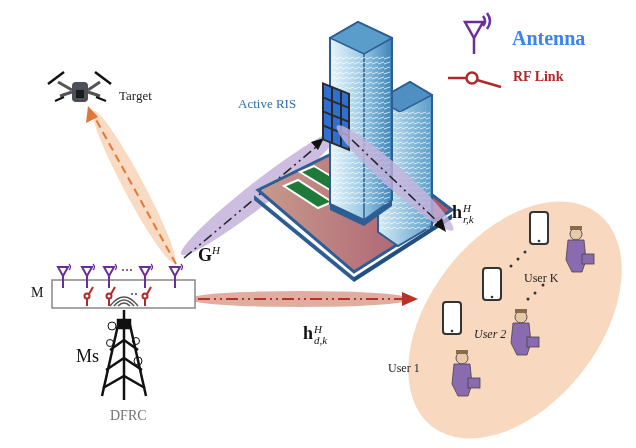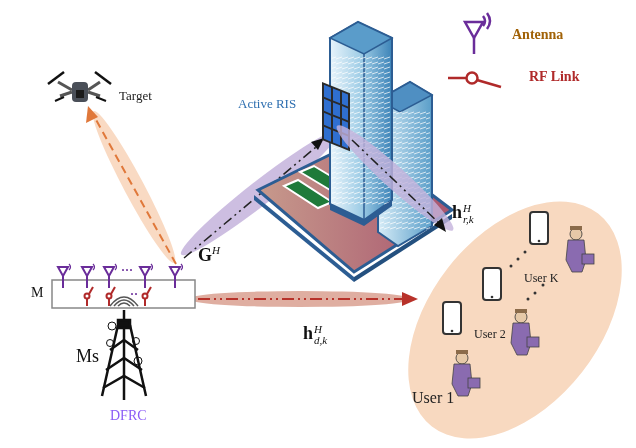--- a/index.html
+++ b/index.html
@@ -202,35 +202,35 @@
     <path d="M483,16 q4,5 0,10"></path>
       <path d="M487,13 q6,8 0,16"></path>
   </g>
   <g stroke="#b02a2a" stroke-width="2.5" fill="none">
     <line x1="448" y1="78" x2="466" y2="78"></line>
       <circle cx="472" cy="78" r="5.5"></circle>
       <line x1="477" y1="80" x2="501" y2="87"></line>
   </g>
 </svg>
 
-<div class="txt" style="left:512px;top:27px;font-size:14px;font-weight:bold;color:#a16207;">Antenna</div>
-<div class="txt" style="left:513px;top:69px;font-size:14px;font-weight:bold;color:#b02a2a;margin-left:16px;">RF Link</div>
+<div class="txt" style="left:512px;top:27px;font-size:20px;font-weight:bold;color:#3b82f6;">Antenna</div>
+<div class="txt" style="left:513px;top:69px;font-size:14px;font-weight:bold;color:#b02a2a;">RF Link</div>
 
 <div class="txt" style="left:119px;top:88px;font-size:13px;color:#222;text-align:center;">Target</div>
 <div class="txt" style="left:238px;top:96px;font-size:13px;color:#2e6fb0;">Active RIS</div>
 
 <div class="txt" style="left:31px;top:285px;font-size:14px;color:#111;">M</div>
 <div class="txt" style="left:76px;top:346px;font-size:18px;color:#111;">Ms</div>
-<div class="txt" style="left:110px;top:408px;font-size:14px;color:#8b5cf6;">DFRC</div>
+<div class="txt" style="left:110px;top:408px;font-size:14px;color:#737373;">DFRC</div>
 
 <div class="txt" style="left:198px;top:196px;font-size:18px;font-weight:bold;color:#111;margin-top:48px;">
   <span>G</span><sup style="font-size:11px;font-weight:normal;font-style:italic;">H</sup>
 </div>
 <div class="txt" style="left:452px;top:202px;font-size:18px;font-weight:bold;color:#111;">
   <span>h</span><span style="display:inline-block;vertical-align:middle;line-height:11px;font-size:11px;font-weight:normal;font-style:italic;margin-left:1px;"><span style="display:block;">H</span><span style="display:block;font-family:Liberation Serif, serif;">r,k</span></span>
 </div>
 <div class="txt" style="left:303px;top:323px;font-size:18px;font-weight:bold;color:#111;">
   <span>h</span><span style="display:inline-block;vertical-align:middle;line-height:11px;font-size:11px;font-weight:normal;font-style:italic;margin-left:1px;"><span style="display:block;">H</span><span style="display:block;">d,k</span></span>
 </div>
 
 <div class="txt" style="left:524px;top:257px;font-size:12px;color:#222;margin-top:14px;">User K</div>
-<div class="txt" style="left:474px;top:327px;font-size:12px;color:#222;">User 2</div>
-<div class="txt" style="left:412px;top:361px;font-size:16px;color:#222;margin-top:28px;">User 1</div>
+<div class="txt" style="left:474px;top:327px;font-size:12px;color:#222;font-style:italic;">User 2</div>
+<div class="txt" style="left:388px;top:361px;font-size:12px;color:#222;">User 1</div>
 
 </body></html>

